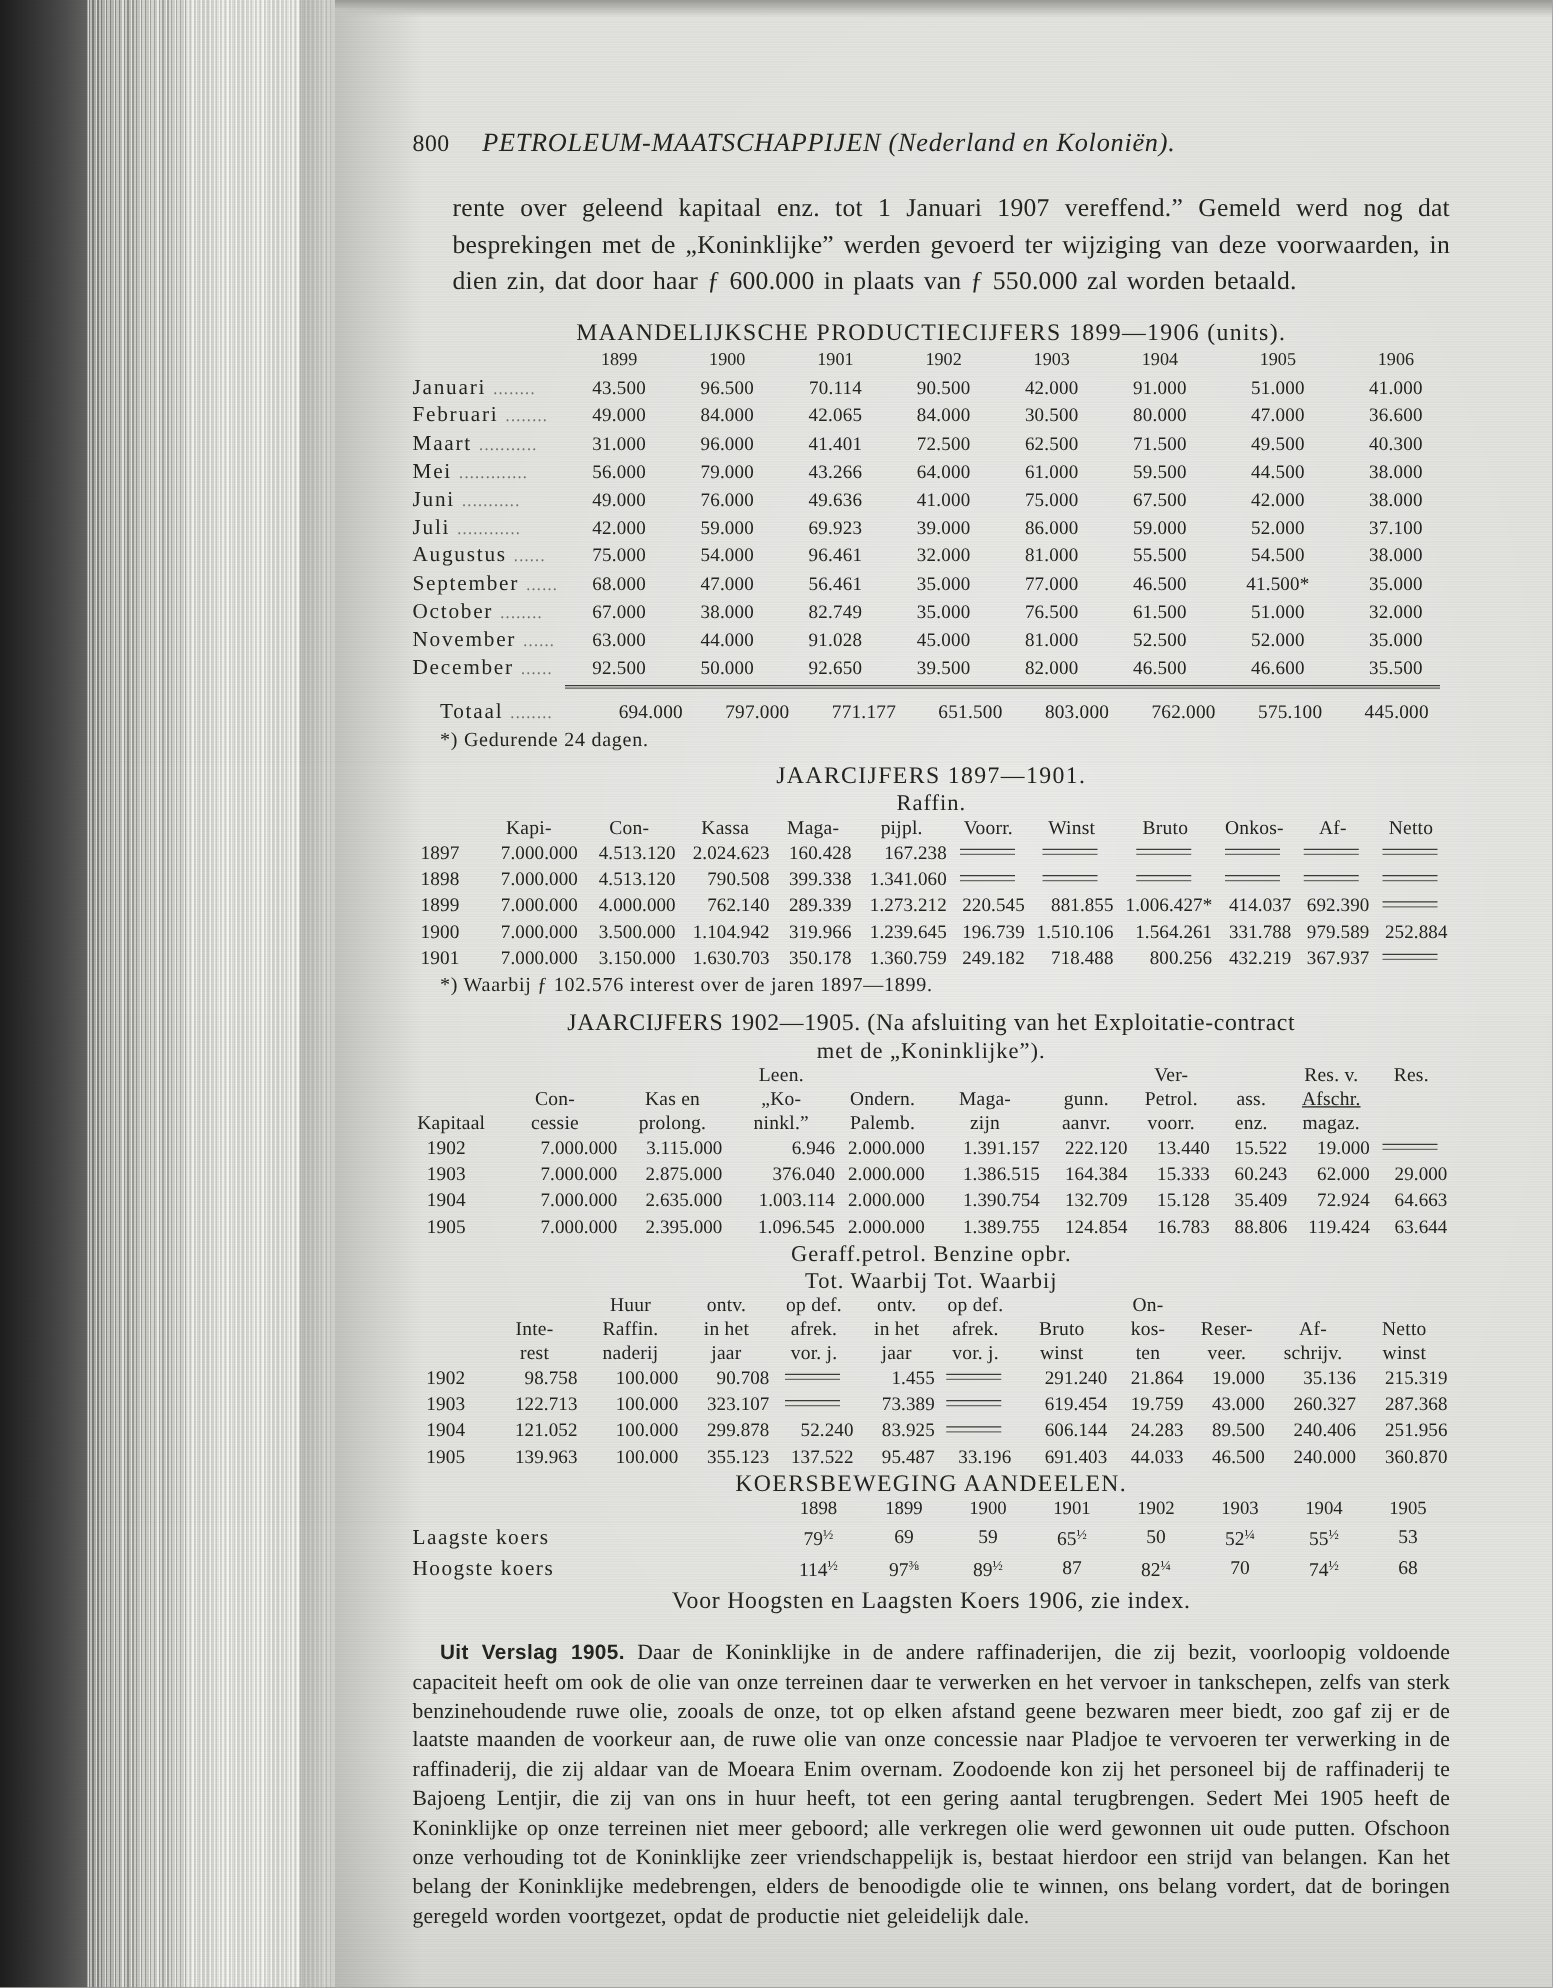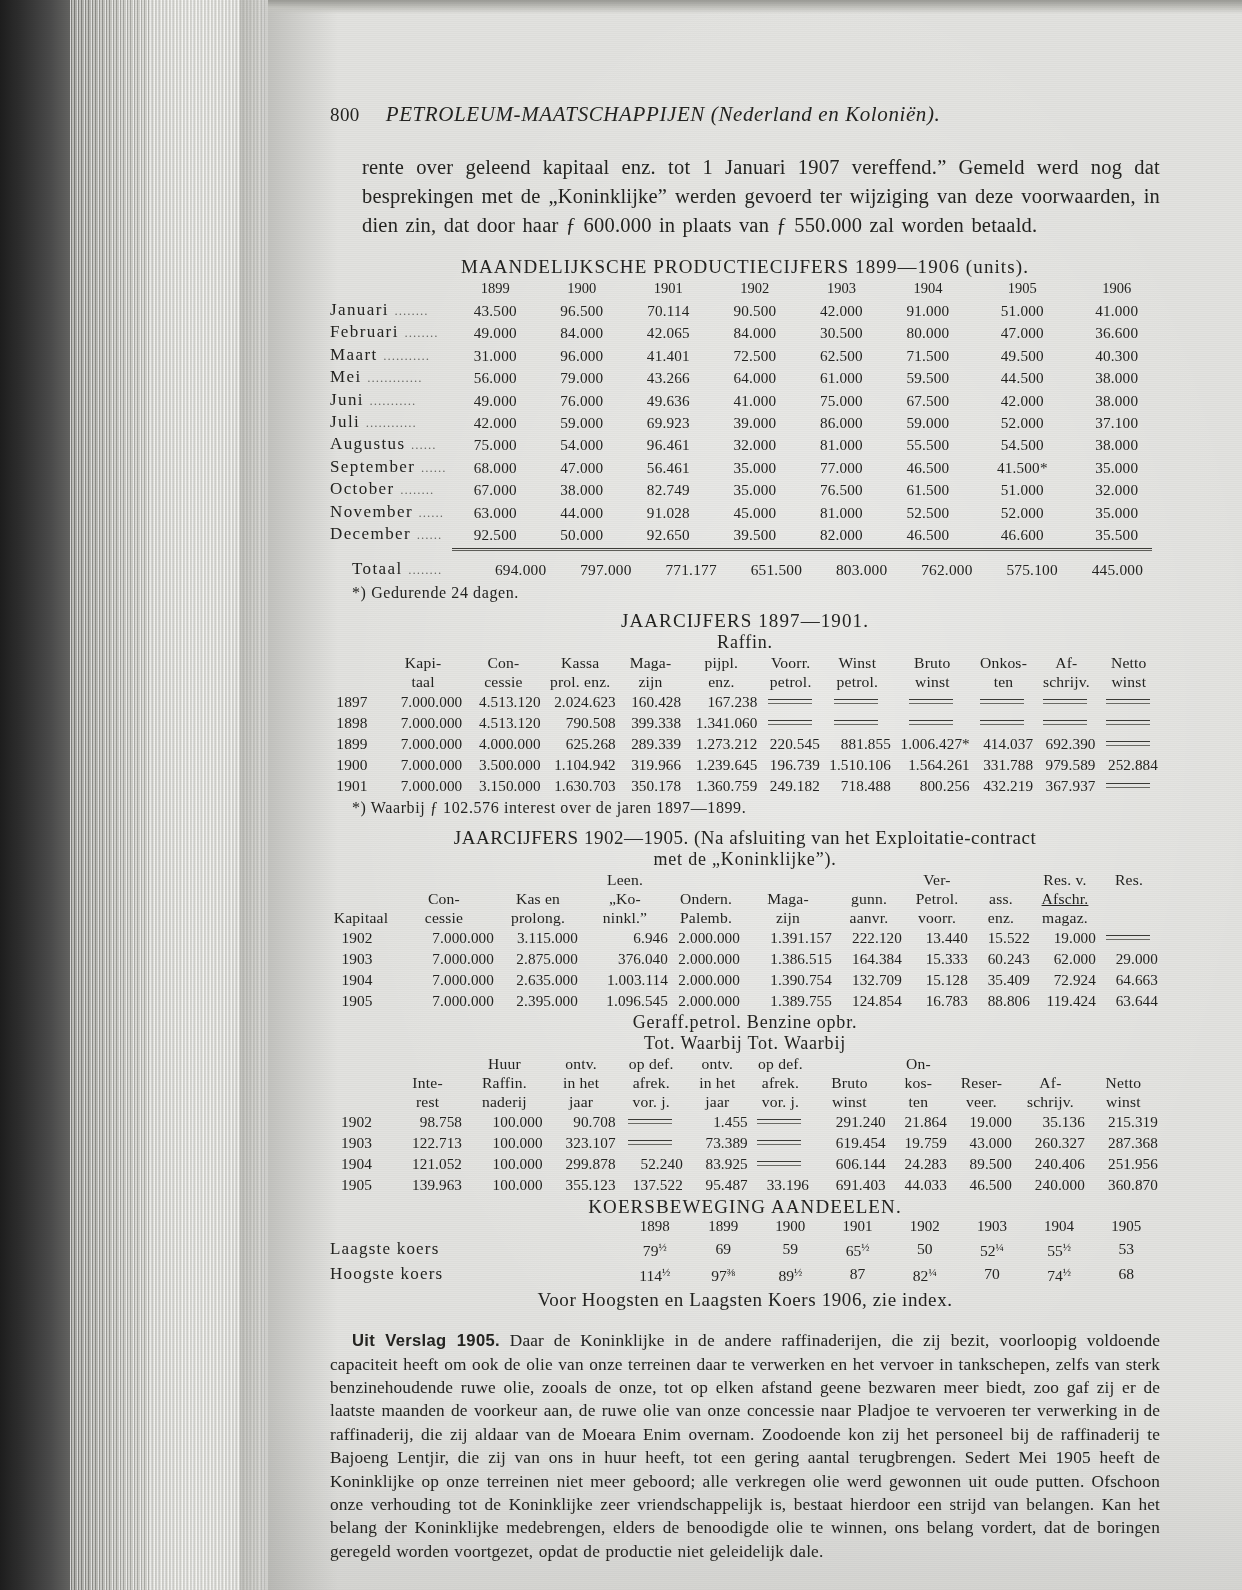--- a/index.html
+++ b/index.html
@@ -426,34 +426,20 @@
             <td style="width: 86px;">Kassa</td>
             <td style="width: 78px;">Maga-</td>
             <td style="width: 88px;">pijpl.</td>
             <td style="width: 72px;">Voorr.</td>
             <td style="width: 78px;">Winst</td>
             <td style="width: 86px;">Bruto</td>
             <td style="width: 74px;">Onkos-</td>
             <td style="width: 72px;">Af-</td>
             <td style="width: 72px;">Netto</td>
           </tr>
-        <tr id="f1h2">
-            <td style="width: 60px;"></td>
-            <td style="width: 100px;">taal</td>
-            <td style="width: 92px;">cessie</td>
-            <td style="width: 86px;">prol. enz.</td>
-            <td style="width: 78px;">zijn</td>
-            <td style="width: 88px;">enz.</td>
-            <td style="width: 72px;">petrol.</td>
-            <td style="width: 78px;">petrol.</td>
-            <td style="width: 86px;">winst</td>
-            <td style="width: 74px;">ten</td>
-            <td style="width: 72px;">schrijv.</td>
-            <td style="width: 72px;">winst</td>
-          </tr>
       </thead>
       <tbody id="fin1-body">
           <tr>
             <td class="yr">1897</td>
             <td>7.000.000</td>
             <td>4.513.120</td>
             <td>2.024.623</td>
             <td>160.428</td>
             <td>167.238</td>
             <td class="ctr"><span class="dash"></span></td>
@@ -474,21 +460,21 @@
             <td class="ctr"><span class="dash"></span></td>
             <td class="ctr"><span class="dash"></span></td>
             <td class="ctr"><span class="dash"></span></td>
             <td class="ctr"><span class="dash"></span></td>
             <td class="ctr"><span class="dash"></span></td>
           </tr>
           <tr>
             <td class="yr">1899</td>
             <td>7.000.000</td>
             <td>4.000.000</td>
-            <td>625.268</td>
+            <td>762.140</td>
             <td>289.339</td>
             <td>1.273.212</td>
             <td>220.545</td>
             <td>881.855</td>
             <td>1.006.427*</td>
             <td>414.037</td>
             <td>692.390</td>
             <td class="ctr"><span class="dash"></span></td>
           </tr>
           <tr>

